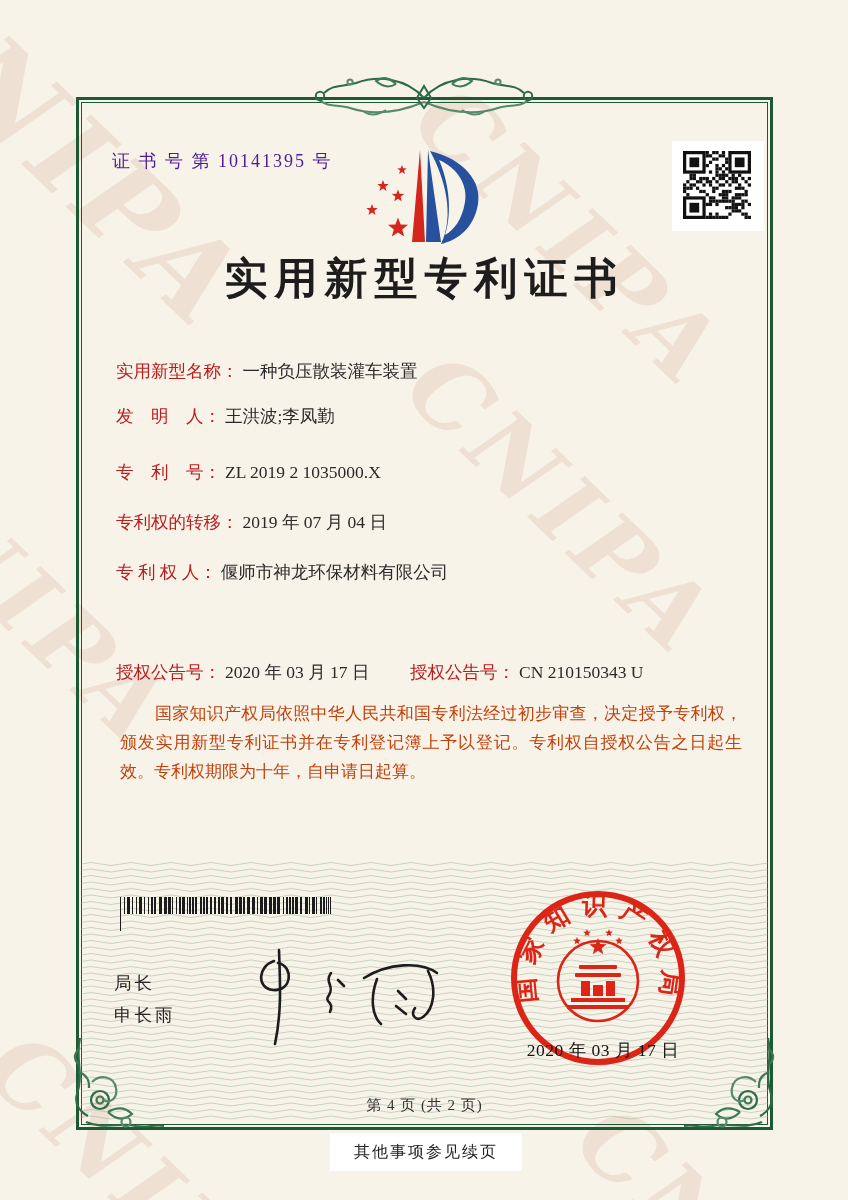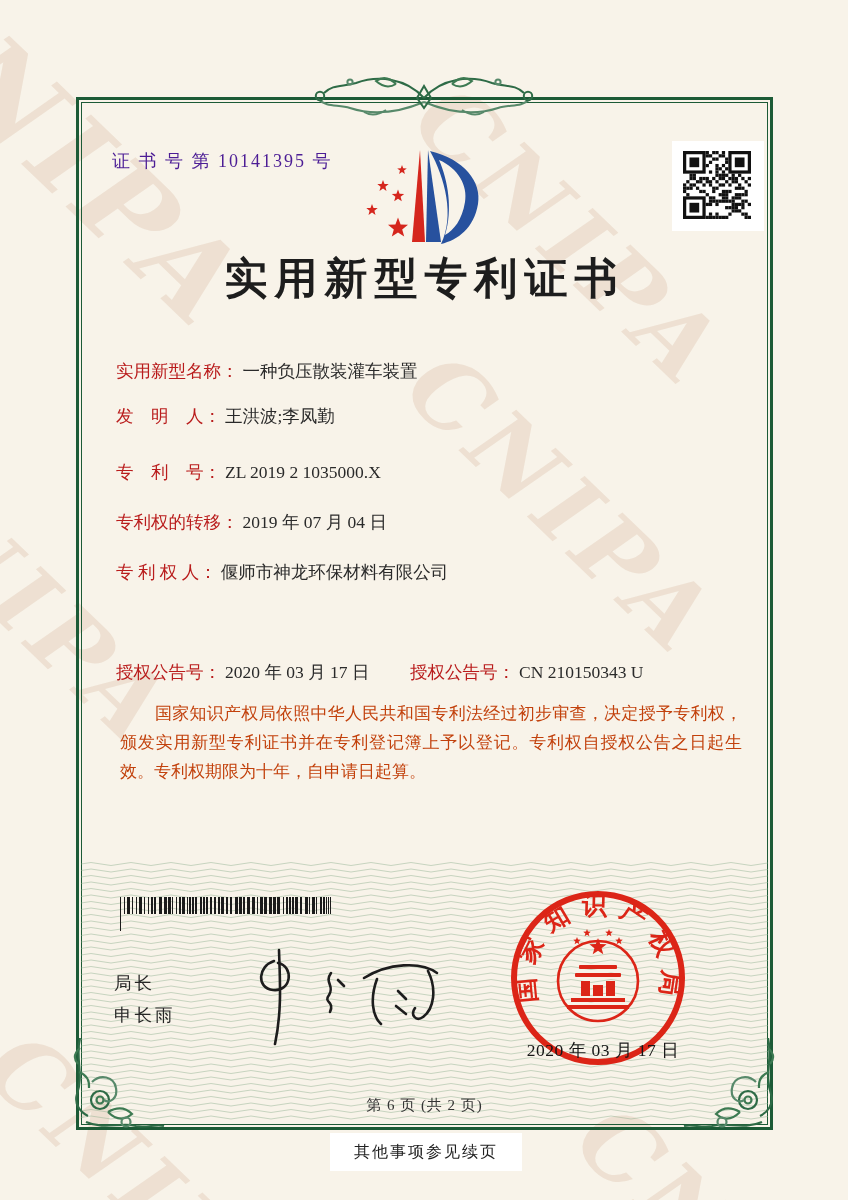--- a/index.html
+++ b/index.html
@@ -401,16 +401,16 @@
         <rect x="72" y="92" width="9" height="15"></rect>
         <rect x="97" y="92" width="9" height="15"></rect>
         <rect x="84" y="96" width="10" height="11"></rect>
         <rect x="62" y="109" width="54" height="4"></rect>
         <rect x="58" y="116" width="62" height="4"></rect>
       </g>
     </g>
   </svg>
   <div class="seal-date">2020 年 03 月 17 日</div>
 
-  <div class="page-info">第 6 页 (共 2 页)</div>
+  <div class="page-info">第 4 页 (共 2 页)</div>
 </div>
 
 <div class="note-box">其他事项参见续页</div>
 
 </body></html>

